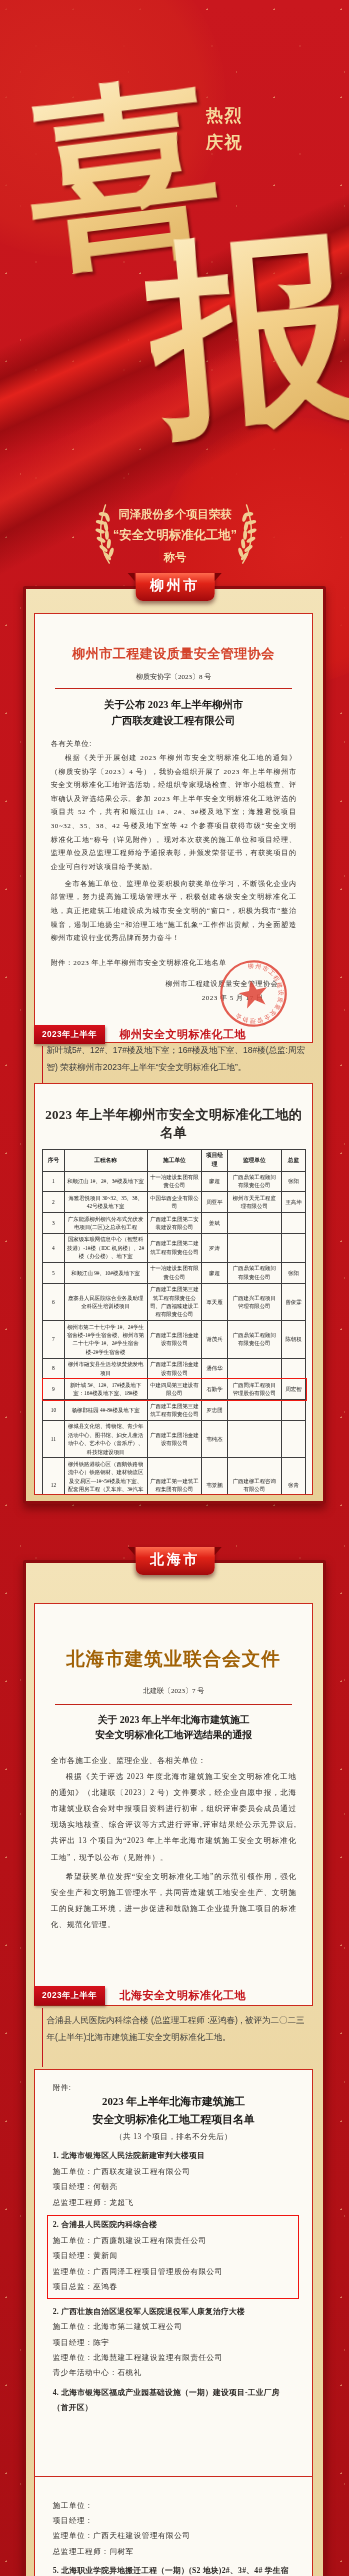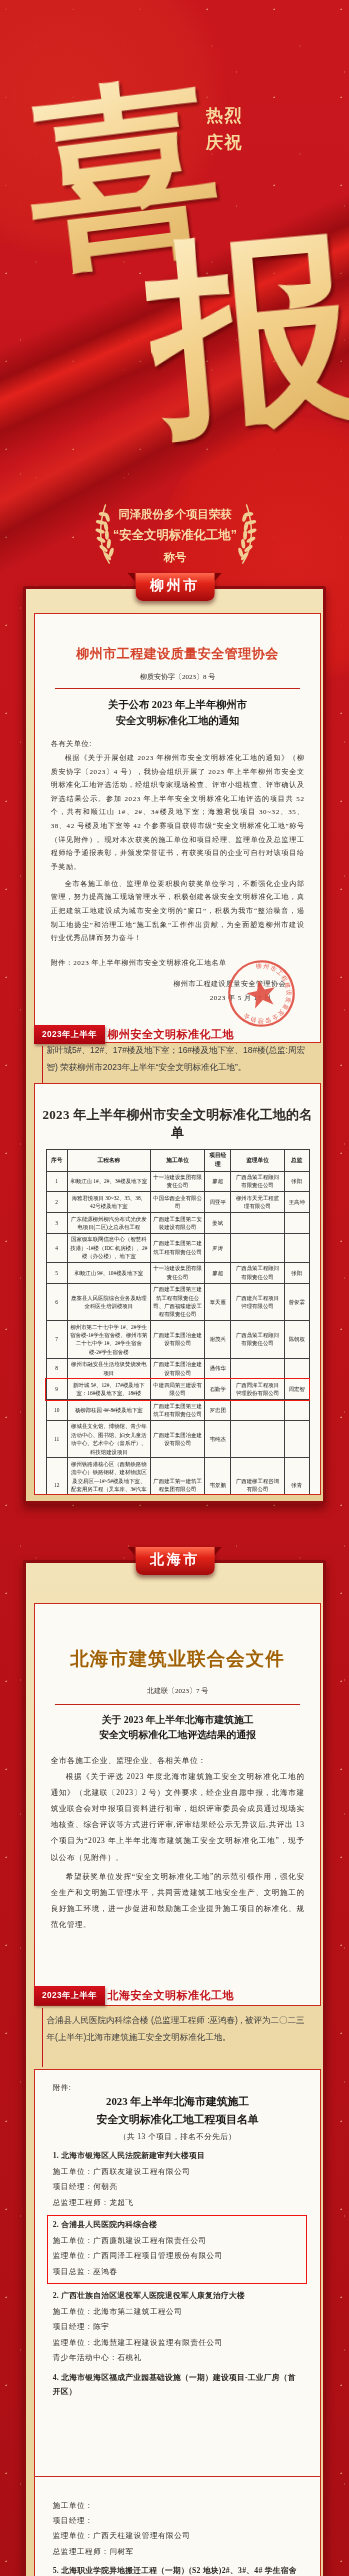--- a/index.html
+++ b/index.html
@@ -41,35 +41,35 @@
       padding:4.1px 14.4px 5.7px;border-radius:0 0 7.2px 7.2px;
       background:linear-gradient(180deg,#ff6a4d 0%,#e02317 38%,#a30a0c 100%);
       box-shadow:0 2.6px 4.6px rgba(60,0,0,.5);}
   .ribbon::before,.ribbon::after{content:"";position:absolute;top:0;width:0;height:0;border-style:solid;}
   .ribbon::before{left:-7.7px;border-width:0 7.7px 8.8px 0;border-color:transparent #7c0406 transparent transparent;}
   .ribbon::after{right:-7.7px;border-width:8.8px 7.7px 0 0;border-color:#7c0406 transparent transparent transparent;}
   
   .panel{position:absolute;left:23px;width:297px;z-index:4;border:3.1px solid #8f0b0f;border-radius:2.1px;
       background:linear-gradient(180deg,#f3e3b8 0%,#ecd7a4 40%,#e7cf96 100%);
       box-shadow:0 4.1px 8.2px rgba(70,0,0,.5);}
-  .doc{position:absolute;left:8.2px;right:2px;background:#fcfaf4;border:1.5px solid #cc2a1e;
+  .doc{position:absolute;left:8.2px;right:10px;background:#fcfaf4;border:1.5px solid #cc2a1e;
       overflow:hidden;font-family:"Liberation Serif",serif;color:#2e2b28;}
   .org-title{ text-align:center;font-weight:700;color:#d4442c;letter-spacing:0.5px;}
   .doc-no{text-align:center;font-size:7px;margin-top:9.3px;}
   .redline{height:1px;background:#c3241a;margin:6.2px 4.1px 7.2px;}
   .doc-title{text-align:center;font-weight:700;font-size:10.3px;line-height:1.55;color:#1d1b19;}
   .salut{font-size:7.2px;margin-top:10.3px;letter-spacing:0.5px;}
   .para{font-size:7px;line-height:1.95;letter-spacing:0.6px;text-indent:2em;text-align:justify;margin-top:3.1px;}
   .att-note{font-size:7px;letter-spacing:0.5px;margin-top:12.4px;}
   .sigwrap{position:relative;margin-top:7.2px;}
   .sig{text-align:right;padding-right:18.5px;font-size:7px;line-height:2.5;letter-spacing:0.5px;}
   .sig-date{text-align:right;padding-right:33px;font-size:7px;letter-spacing:0.5px;}
   .stamp{position:absolute;right:7.2px;top:-17.5px;width:71px;height:71px;transform:rotate(-12deg);opacity:.88;}
   
-  .badgerow{position:absolute;left:8.2px;display:flex;align-items:center;gap:3px;z-index:5;justify-content:space-between;}
+  .badgerow{position:absolute;left:8.2px;display:flex;align-items:center;gap:15px;z-index:5;justify-content:space-between;}
   .badgetag{background:linear-gradient(180deg,#d6121c,#a90510);color:#fff;font-weight:700;font-size:8.2px;
       padding:4.1px 7.7px;box-shadow:1px 1.5px 2.6px rgba(60,0,0,.4);letter-spacing:0.5px;}
   .badgehead{color:#c5161d;font-weight:700;font-size:11px;letter-spacing:0.5px;}
   .badgeline{position:absolute;width:1px;background:#c5161d;left:15.5px;z-index:4;}
   .badgebody{position:absolute;left:20.6px;right:14.4px;font-size:8.5px;color:#3c3c3c;line-height:2;z-index:5;}
   
   .roster-title{text-align:center;font-weight:700;font-size:13px;margin-top:19.6px;letter-spacing:0.3px;}
   table.roster{border-collapse:collapse;margin:7.2px auto 0;width:264px;font-size:5.4px;color:#222;}
   table.roster th,table.roster td{border:0.8px solid #3f3f3f;padding:1.5px 2.1px;text-align:center;vertical-align:middle;line-height:1.55;}
   table.roster th{font-weight:700;font-size:5.7px;}
@@ -134,21 +134,21 @@
   </div>
 
   <div class="ribbon" style="top:573px">柳州市</div>
   <div class="panel" style="top:586px;height:912px">
 
     <div class="doc" style="top:24px;height:403px;padding:12.4px 15.5px;">
       <div class="org-title" style="font-size:13px;margin-top:18.5px;">柳州市工程建设质量安全管理协会</div>
       <div class="doc-no">柳质安协字〔2023〕8 号</div>
       <div class="redline"></div>
       <div class="doc-title">关于公布 2023 年上半年柳州市</div>
-      <div class="doc-title">安全文明标准化工地的通知</div>
+      <div class="doc-title">广西联友建设工程有限公司</div>
       <div class="salut">各有关单位:</div>
       <div class="para">根据《关于开展创建 2023 年柳州市安全文明标准化工地的通知》（柳质安协字〔2023〕4 号），我协会组织开展了 2023 年上半年柳州市安全文明标准化工地评选活动，经组织专家现场检查、评审小组核查、评审确认及评选结果公示。参加 2023 年上半年安全文明标准化工地评选的项目共 52 个，共有和顺江山 1#、2#、3#楼及地下室；海雅君悦项目 30~32、35、38、42 号楼及地下室等 42 个参赛项目获得市级“安全文明标准化工地”称号（详见附件）。现对本次获奖的施工单位和项目经理、监理单位及总监理工程师给予通报表彰，并颁发荣誉证书，有获奖项目的企业可自行对该项目给予奖励。</div>
       <div class="para">全市各施工单位、监理单位要积极向获奖单位学习，不断强化企业内部管理，努力提高施工现场管理水平，积极创建各级安全文明标准化工地，真正把建筑工地建设成为城市安全文明的“窗口”，积极为我市“整治噪音，遏制工地扬尘”和治理工地“施工乱象”工作作出贡献，为全面塑造柳州市建设行业优秀品牌而努力奋斗！</div>
       <div class="att-note">附件：2023 年上半年柳州市安全文明标准化工地名单</div>
       <div class="sigwrap">
         <svg class="stamp" viewBox="0 0 128 128">
           <circle cx="64" cy="64" r="58" fill="none" stroke="#e0493c" stroke-width="4"></circle>
           <path id="stc" d="M64 18 a46 46 0 1 1 -0.01 0" fill="none"></path>
           <text font-size="10.5" fill="#e0493c" letter-spacing="2"><textPath href="#stc">柳州市工程建设质量安全管理协会</textPath></text>
           <path d="M64 40 L71 58 L90 58 L75 69 L81 88 L64 76 L47 88 L53 69 L38 58 L57 58 Z" fill="#e0493c"></path>
@@ -318,20 +318,21 @@
       <div style="margin-top:7.2px;">
           <div class="att-item">
             <div class="att-name">1. 北海市银海区人民法院新建审判大楼项目</div>
             <div class="att-line">施工单位：广西联友建设工程有限公司</div>
             <div class="att-line">项目经理：何朝亮</div>
             <div class="att-line">总监理工程师：龙超飞</div>
           </div>
           <div class="att-item boxed">
             <div class="att-name">2. 合浦县人民医院内科综合楼</div>
             <div class="att-line">施工单位：广西廉凯建设工程有限责任公司</div>
+            <div class="att-line">项目经理：黄新闻</div>
             <div class="att-line">监理单位：广西同泽工程项目管理股份有限公司</div>
             <div class="att-line">项目总监：巫鸿春</div>
           </div>
           <div class="att-item">
             <div class="att-name">2. 广西壮族自治区退役军人医院退役军人康复治疗大楼</div>
             <div class="att-line">施工单位：北海市第二建筑工程公司</div>
             <div class="att-line">项目经理：陈宇</div>
             <div class="att-line">监理单位：北海慧建工程建设监理有限责任公司</div>
             <div class="att-line">青少年活动中心：石桃礼</div>
           </div>

